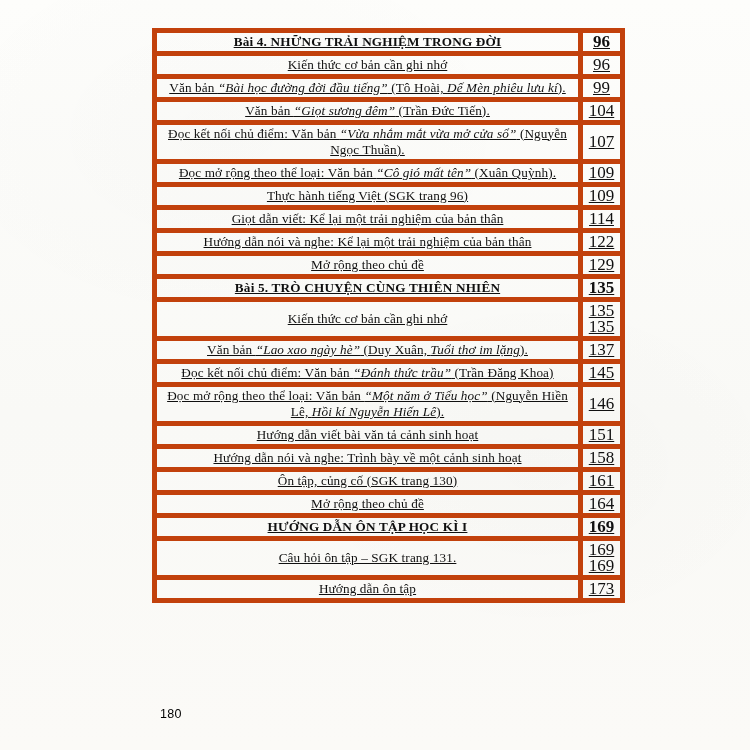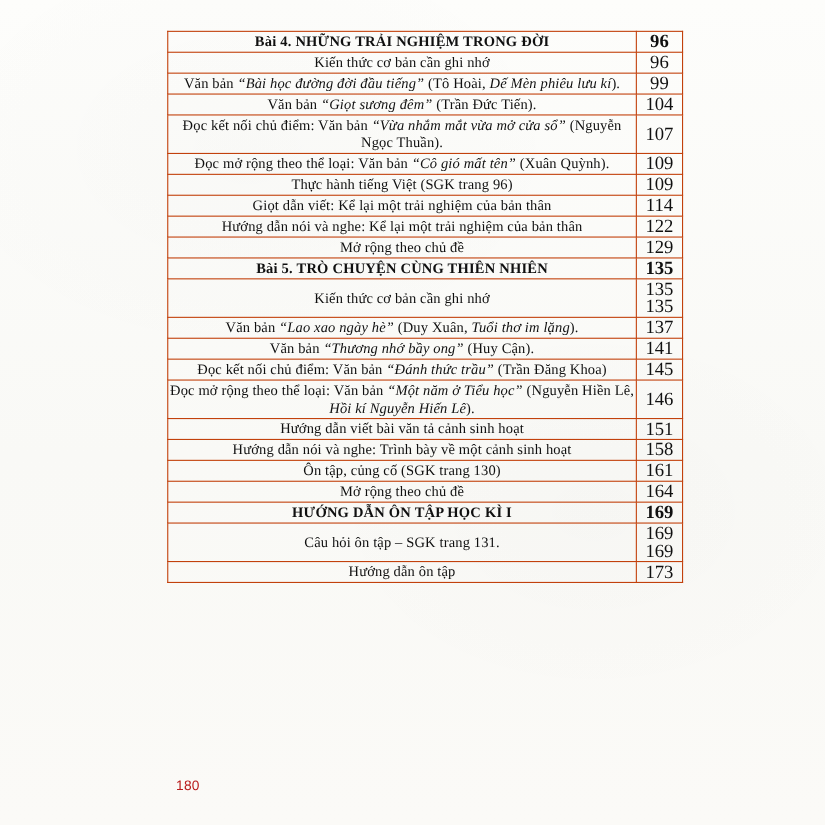--- a/index.html
+++ b/index.html
@@ -28,23 +28,24 @@
 
   #toc-table {
     position: absolute;
     left: 152px;
     top: 28px;
     width: 468px;
     border-collapse: collapse;
     table-layout: fixed;
   }
   #toc-table td {
-    border: 1px solid #c2410c;
+    border: 5px solid #c2410c;
     padding: 0;
     vertical-align: middle;
+    text-decoration: underline;
   }
 
   .c-title { width: 426px; }
   .c-page  { width: 42px; }
 
   .title-cell {
     padding: 1px 4px 2px 6px;
     font-size: 13.2px;
     line-height: 16.5px;
     text-align: center;
@@ -76,21 +77,21 @@
   
   tr.h1 td { height: 18px; }
   tr.h2 td { height: 34px; }
 
   #folio {
     position: absolute;
     left: 160px;
     top: 707px;
     font-family: "Liberation Sans", "DejaVu Sans", sans-serif;
     font-size: 12.5px;
-    color: #b91c1c;
+    color: #000000;
     letter-spacing: 0.02em;
   }
 </style>
 </head>
 <body>
 
 <div id="page-bg"></div>
 
 <table id="toc-table">
   <colgroup>
@@ -171,26 +172,20 @@
           <span class="pg">135</span>
         </td>
       </tr>
       <tr class="entry h1">
         <td class="title-cell"><span>Văn bản </span><span class="it">“Lao xao ngày hè”</span><span> (Duy Xuân, </span><span class="it">Tuổi thơ im lặng</span><span>).</span></td>
         <td class="page-cell">
           <span class="pg">137</span>
         </td>
       </tr>
       <tr class="entry h1">
-        <td class="title-cell"><span>Văn bản </span><span class="it">“Thương nhớ bầy ong”</span><span> (Huy Cận).</span></td>
-        <td class="page-cell">
-          <span class="pg">141</span>
-        </td>
-      </tr>
-      <tr class="entry h1">
         <td class="title-cell"><span>Đọc kết nối chủ điểm: Văn bản </span><span class="it">“Đánh thức trầu”</span><span> (Trần Đăng Khoa)</span></td>
         <td class="page-cell">
           <span class="pg">145</span>
         </td>
       </tr>
       <tr class="entry h2">
         <td class="title-cell"><span>Đọc mở rộng theo thể loại: Văn bản </span><span class="it">“Một năm ở Tiểu học”</span><span> (Nguyễn Hiền Lê, </span><span class="it">Hồi kí Nguyễn Hiến Lê</span><span>).</span></td>
         <td class="page-cell">
           <span class="pg">146</span>
         </td>

